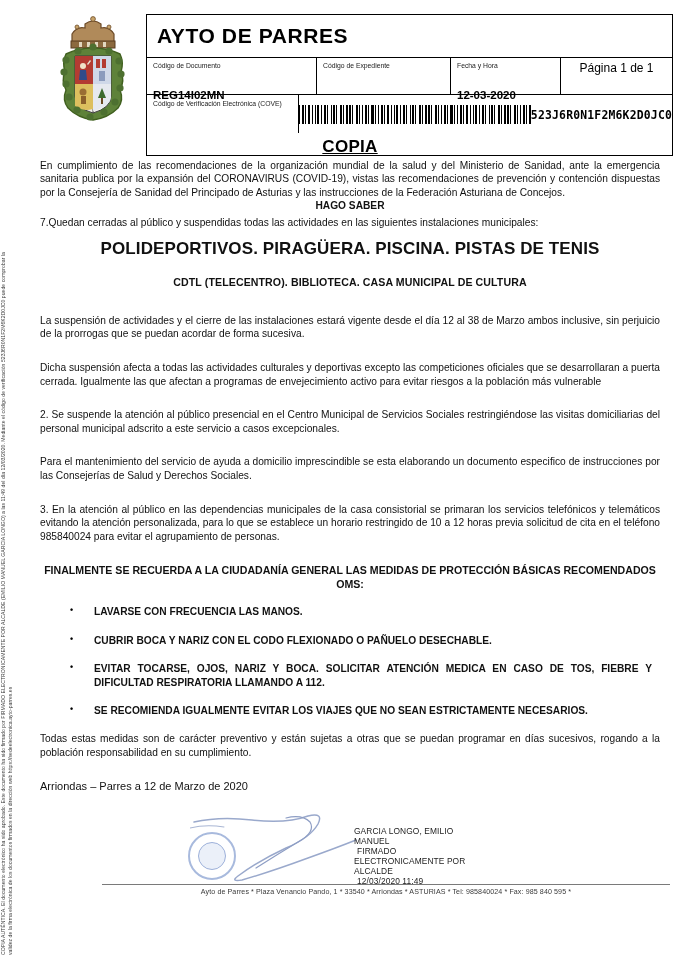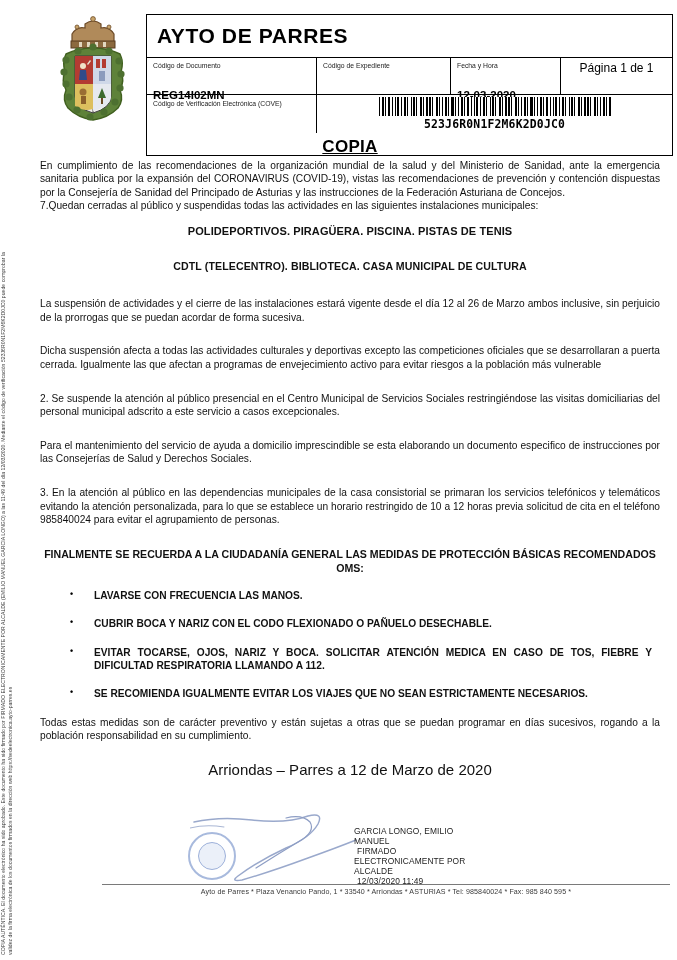--- a/index.html
+++ b/index.html
@@ -125,23 +125,23 @@
   }
   .c-cove {
     width: 170px;
     border-right: 1.2px solid #000;
     padding: 4px 0 0 6px;
     box-sizing: border-box;
   }
   .c-bar {
     flex: 1;
     display: flex;
-    flex-direction: column;
+    flex-direction: row;
     align-items: center;
-    justify-content: center;
+    justify-content: flex-end;
   }
   .barcode {
     width: 232px;
     height: 19px;
     background-image:
       repeating-linear-gradient(to right,
         #000 0px, #000 1.2px, #fff 1.2px, #fff 2.6px,
         #000 2.6px, #000 4.6px, #fff 4.6px, #fff 5.8px,
         #000 5.8px, #000 6.8px, #fff 6.8px, #fff 9.2px,
         #000 9.2px, #000 11.4px, #fff 11.4px, #fff 12.6px,
@@ -186,21 +186,21 @@
     margin: 0 0 3px 0;
     font-size: 10.2px;
   }
   .item-line {
     margin: 0 0 12px 0;
     text-align: left;
   }
   .venues {
     text-align: center;
     font-weight: bold;
-    font-size: 11px;
+    font-size: 17px;
     margin: 12px 0 0 0;
     letter-spacing: 0.1px;
   }
   .venues2 {
     text-align: center;
     font-weight: bold;
     font-size: 10.6px;
     margin: 21px 0 24px 0;
     letter-spacing: 0.1px;
   }
@@ -233,23 +233,23 @@
     left: 30px;
     top: -1px;
     font-size: 9px;
     color: #000;
   }
   .closing {
     margin: 14px 0 0 0;
     text-align: justify;
   }
   .place-date {
-    text-align: center;
+    text-align: left;
     margin: 20px 0 12px 0;
-    font-size: 15px;
+    font-size: 11px;
   }
 
   
   .sig-zone {
     position: absolute;
     left: 4px;
     top: 812px;
     width: 620px;
     height: 78px;
   }
@@ -416,27 +416,28 @@
 
     </div>
   </div>
 
   <div class="body-wrap">
 
     <div class="bando-title">COPIA</div>
 
     <p class="para para-nomargin">En cumplimiento de las recomendaciones de la organización mundial de la salud y del Ministerio de Sanidad, ante la emergencia sanitaria publica por la expansión del CORONAVIRUS (COVID-19), vistas las recomendaciones de prevención y contención dispuestas por la Consejería de Sanidad del Principado de Asturias y las instrucciones de la Federación Asturiana de Concejos.</p>
 
+    <div class="center-bold">HAGO SABER</div>
 
     <div class="item-line">7.Quedan cerradas al público y suspendidas todas las actividades en las siguientes instalaciones municipales:</div>
 
     <div class="venues">POLIDEPORTIVOS.  PIRAGÜERA.  PISCINA. PISTAS DE TENIS</div>
     <div class="venues2">CDTL (TELECENTRO). BIBLIOTECA. CASA MUNICIPAL DE CULTURA</div>
 
-    <p class="para">La suspensión de actividades y el cierre de las instalaciones estará vigente desde el día 12 al 26 de Marzo ambos inclusive, sin perjuicio de la prorrogas que se puedan acordar de forma sucesiva.</p>
+    <p class="para">La suspensión de actividades y el cierre de las instalaciones estará vigente desde el día 12 al 38 de Marzo ambos inclusive, sin perjuicio de la prorrogas que se puedan acordar de forma sucesiva.</p>
     <div class="spacer-10"></div>
 
     <p class="para">Dicha suspensión afecta a todas las actividades culturales y deportivas excepto las competiciones oficiales que se desarrollaran a puerta cerrada. Igualmente las que afectan a programas de envejecimiento activo para evitar riesgos a la población más vulnerable</p>
     <div class="spacer-10"></div>
 
     <p class="para">2. Se suspende la atención al público presencial en el Centro Municipal de Servicios Sociales restringiéndose  las visitas domiciliarias del personal municipal adscrito a este servicio a casos excepcionales.</p>
     <div class="spacer-10"></div>
 
     <p class="para">Para el mantenimiento del servicio de ayuda a domicilio imprescindible se esta elaborando un documento especifico de instrucciones por las Consejerías de Salud y Derechos Sociales.</p>
     <div class="spacer-10"></div>

